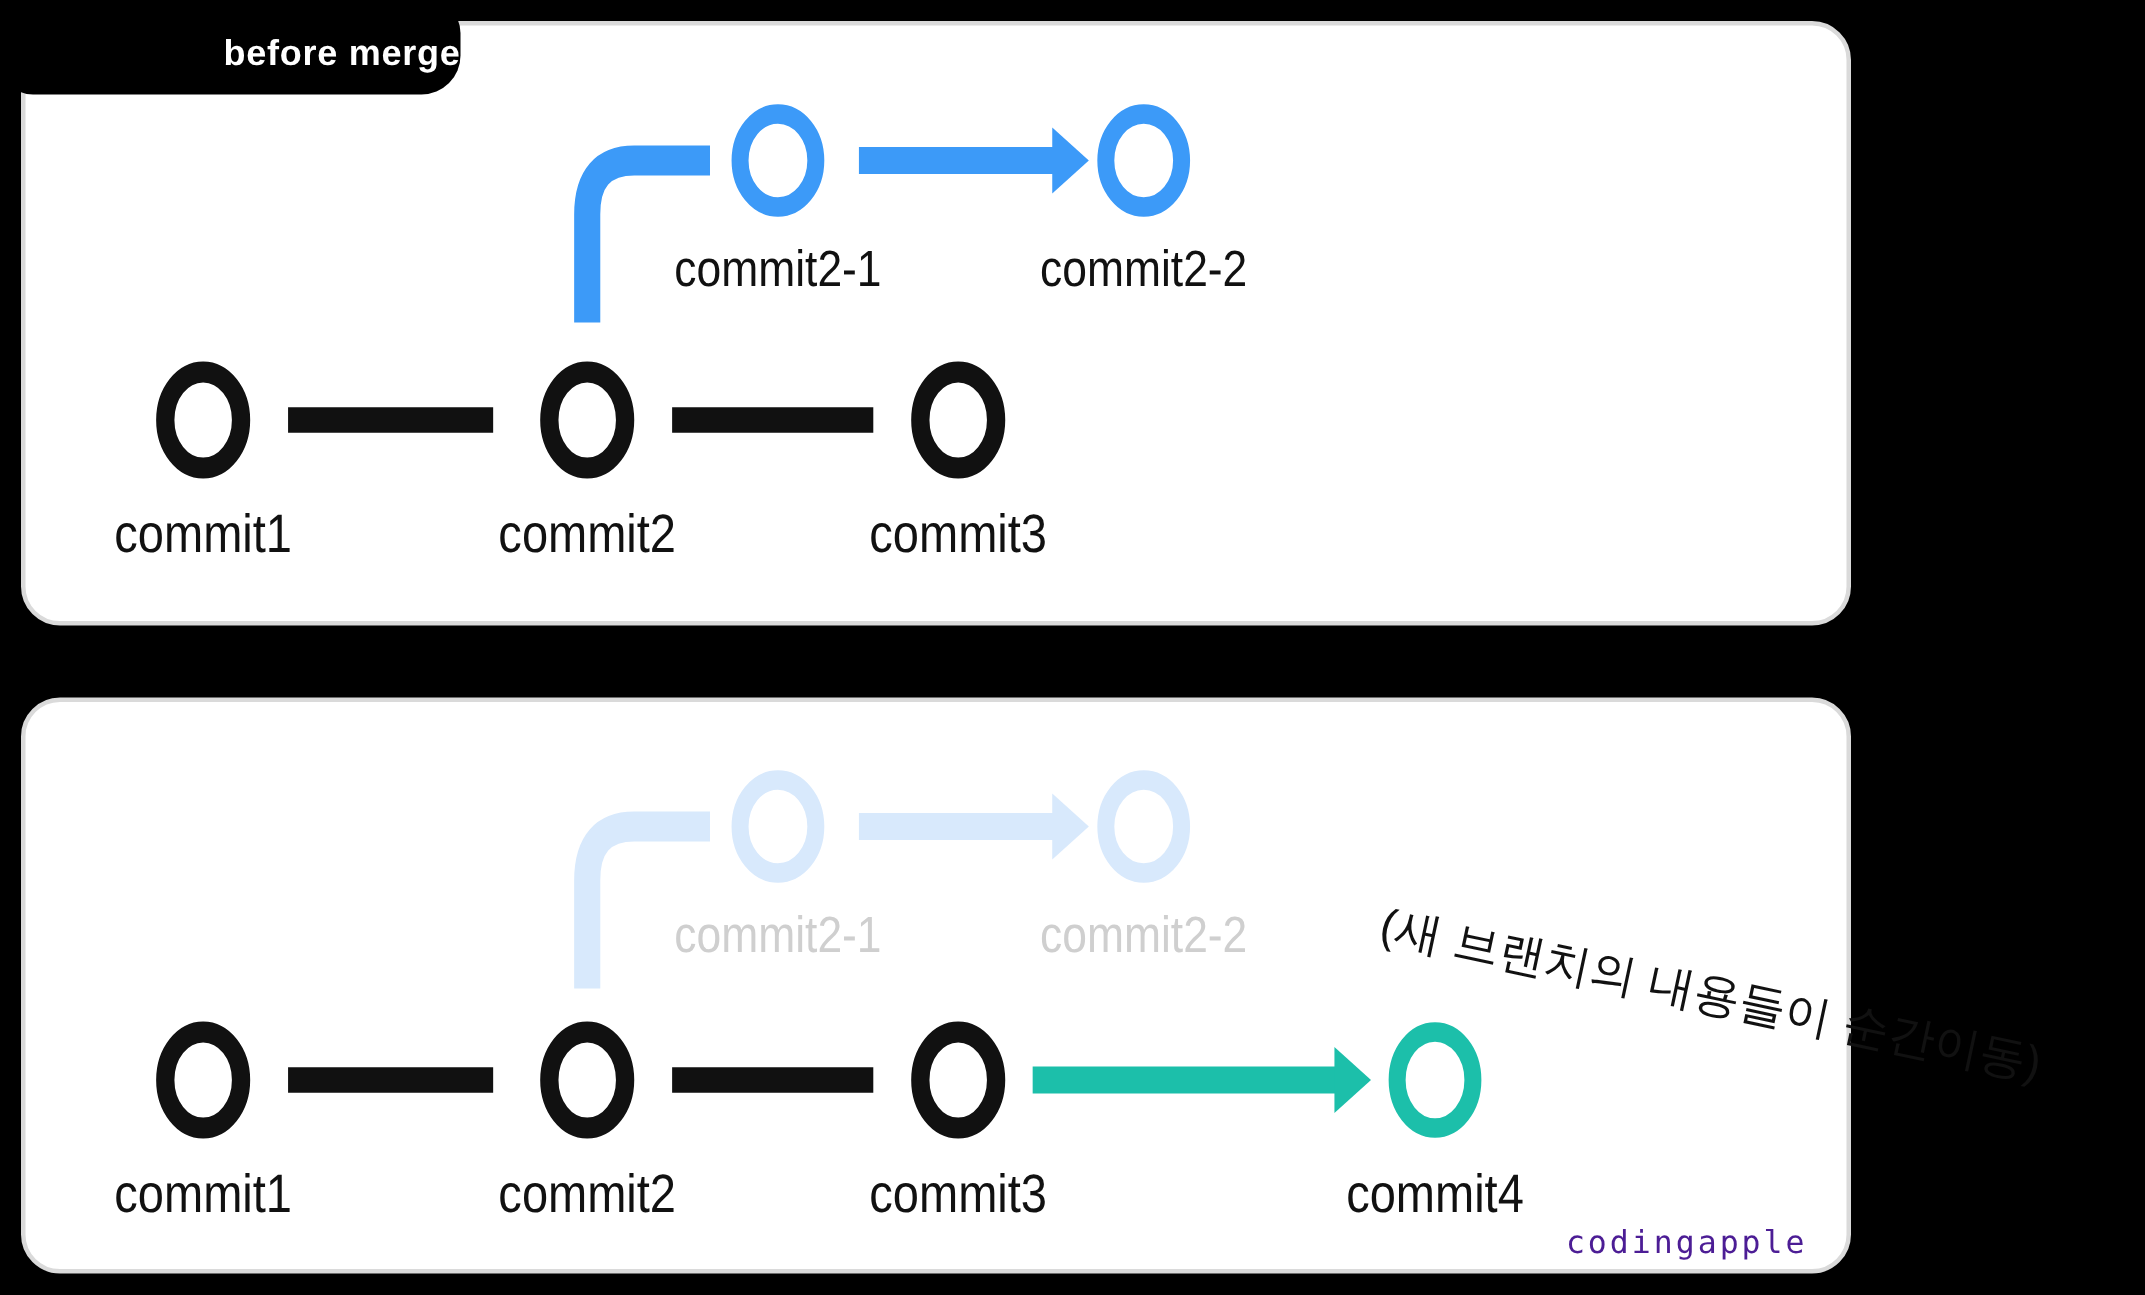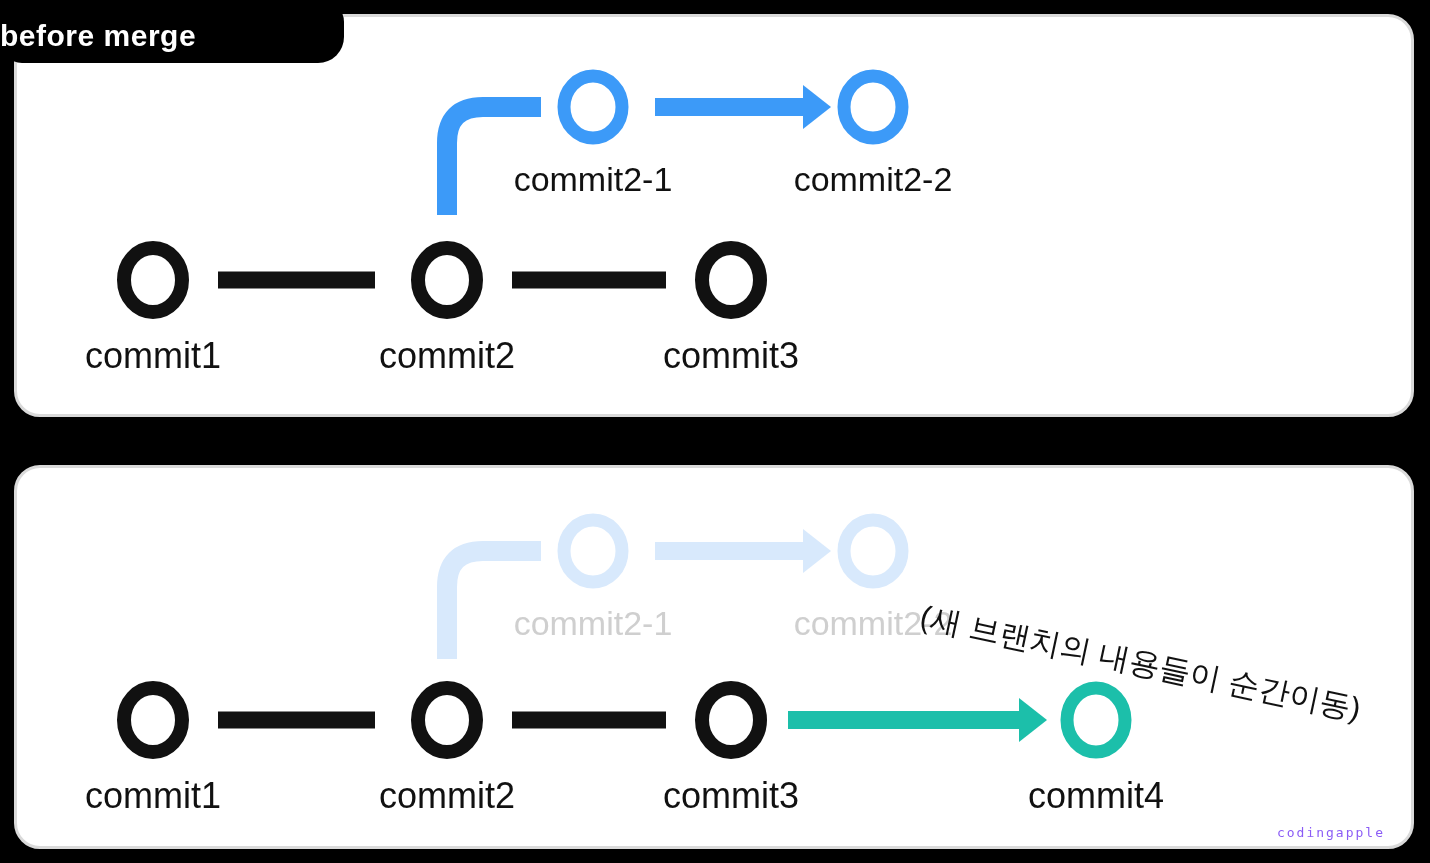--- a/index.html
+++ b/index.html
@@ -8,39 +8,39 @@
     background: #000000;
     font-family: "Liberation Sans", sans-serif;
     overflow: hidden;
     position: relative;
   }
   .stage { position: absolute; inset: 0; }
 
   .panel {
     position: absolute;
     left: 14px;
-    width: 1400px;
+    width: 1220px;
     background: #ffffff;
     border: 3px solid #dadada;
     border-radius: 26px;
     box-sizing: border-box;
   }
   .panel-top { top: 14px; height: 403px; }
   .panel-bottom { top: 465px; height: 384px; }
 
   .badge {
     position: absolute;
     left: 0;
-    width: 344px;
+    width: 307px;
     display: flex;
     align-items: center;
-    justify-content: flex-start;
+    justify-content: flex-end;
     color: #ffffff;
     font-weight: bold;
-    font-size: 30px;
+    font-size: 24px;
     letter-spacing: 0.5px;
     z-index: 5;
   }
   .badge-before {
     top: 0; height: 63px;
     background: #000000;
     border-radius: 0 22px 26px 22px;
     padding-top: 8px;
     box-sizing: border-box;
   }
@@ -76,23 +76,23 @@
     white-space: nowrap;
     z-index: 4;
     font-family: "Liberation Sans", "DejaVu Sans", sans-serif;
   }
 
   .watermark {
     position: absolute;
     right: 26px;
     bottom: 6px;
     font-family: "DejaVu Sans Mono", "Liberation Mono", monospace;
-    font-size: 13px;
+    font-size: 21px;
     letter-spacing: 2px;
-    color: #8b5cf6;
+    color: #4c1d95;
     z-index: 4;
   }
 </style>
 </head>
 <body>
 
 <div class="stage">
 
   <div class="panel panel-top">
     <svg class="diagram" viewBox="0 0 1394 397" preserveAspectRatio="none">

